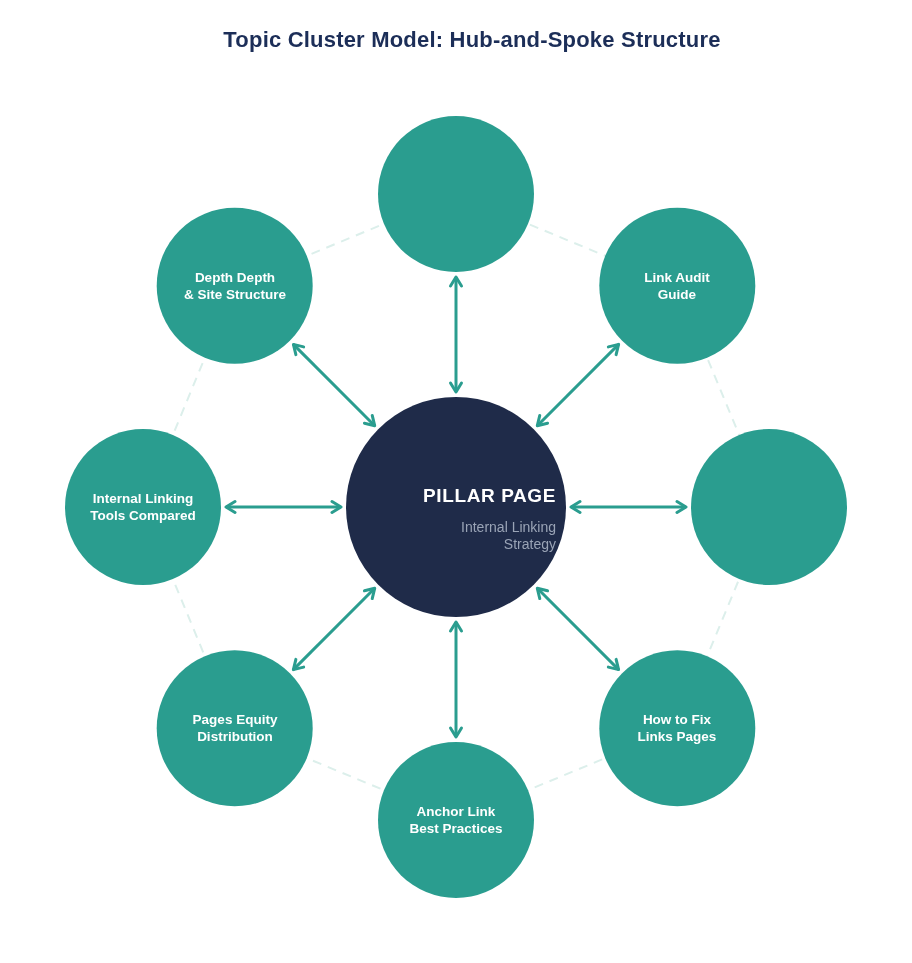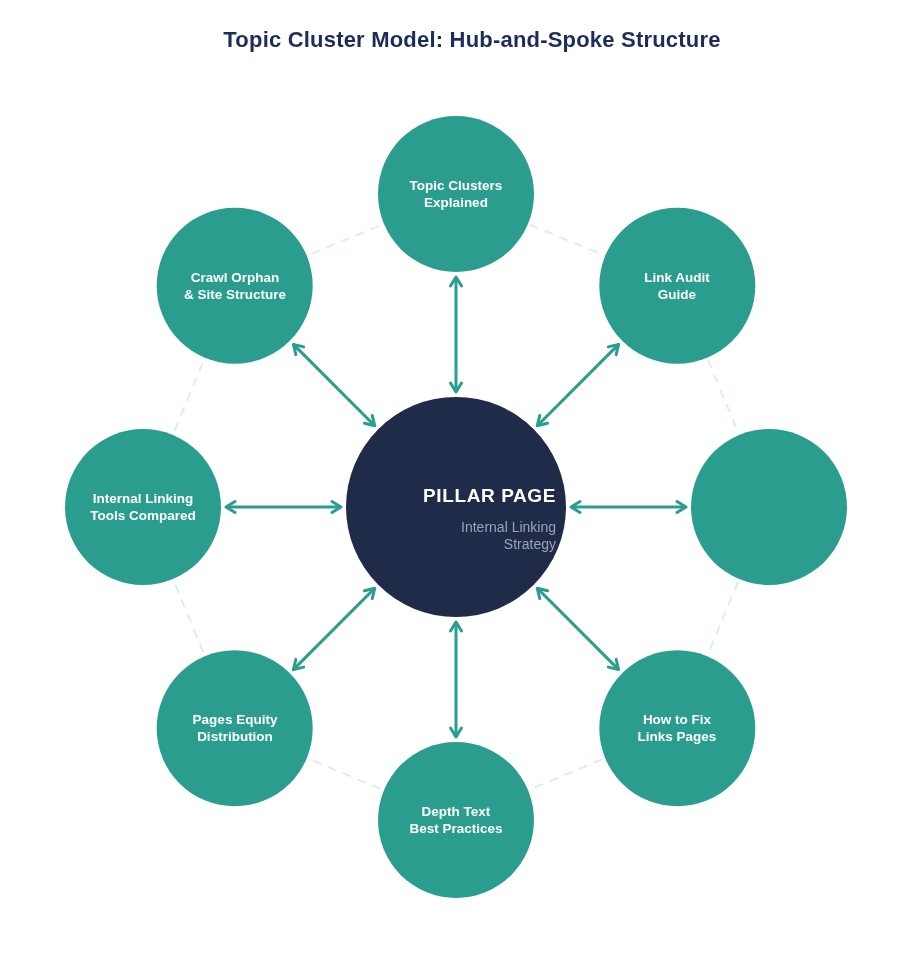--- a/index.html
+++ b/index.html
@@ -62,46 +62,42 @@
     <circle class="spoke-circle" cx="769" cy="507" r="78"></circle>
     <circle class="spoke-circle" cx="677.3" cy="728.3" r="78"></circle>
     <circle class="spoke-circle" cx="456" cy="820" r="78"></circle>
     <circle class="spoke-circle" cx="234.7" cy="728.3" r="78"></circle>
     <circle class="spoke-circle" cx="143" cy="507" r="78"></circle>
     <circle class="spoke-circle" cx="234.7" cy="285.7" r="78"></circle>
 
     <circle class="hub-circle" cx="456" cy="507" r="110"></circle>
   </svg>
 
-  <div class="node-label" style="left:456px; top:194px">
-    <span class="line">Topic Clusters</span>
-    <span class="line">Explained</span>
-  </div>
   <div class="node-label" style="left:677px; top:286px">
     <span class="line">Link Audit</span>
     <span class="line">Guide</span>
   </div>
   <div class="node-label" style="left:677px; top:728px">
     <span class="line">How to Fix</span>
     <span class="line">Links Pages</span>
   </div>
   <div class="node-label" style="left:456px; top:820px">
-    <span class="line">Depth Text</span>
+    <span class="line">Anchor Link</span>
     <span class="line">Best Practices</span>
   </div>
   <div class="node-label" style="left:235px; top:728px">
     <span class="line">Pages Equity</span>
     <span class="line">Distribution</span>
   </div>
   <div class="node-label" style="left:143px; top:507px">
     <span class="line">Internal Linking</span>
     <span class="line">Tools Compared</span>
   </div>
   <div class="node-label" style="left:235px; top:286px">
-    <span class="line">Crawl Orphan</span>
+    <span class="line">Depth Depth</span>
     <span class="line">&amp; Site Structure</span>
   </div>
 
   <div class="hub-label">
     <div class="hub-title">PILLAR PAGE</div>
     <div class="hub-subtitle">
       <span class="line">Internal Linking</span>
       <span class="line">Strategy</span>
     </div>
   </div>

